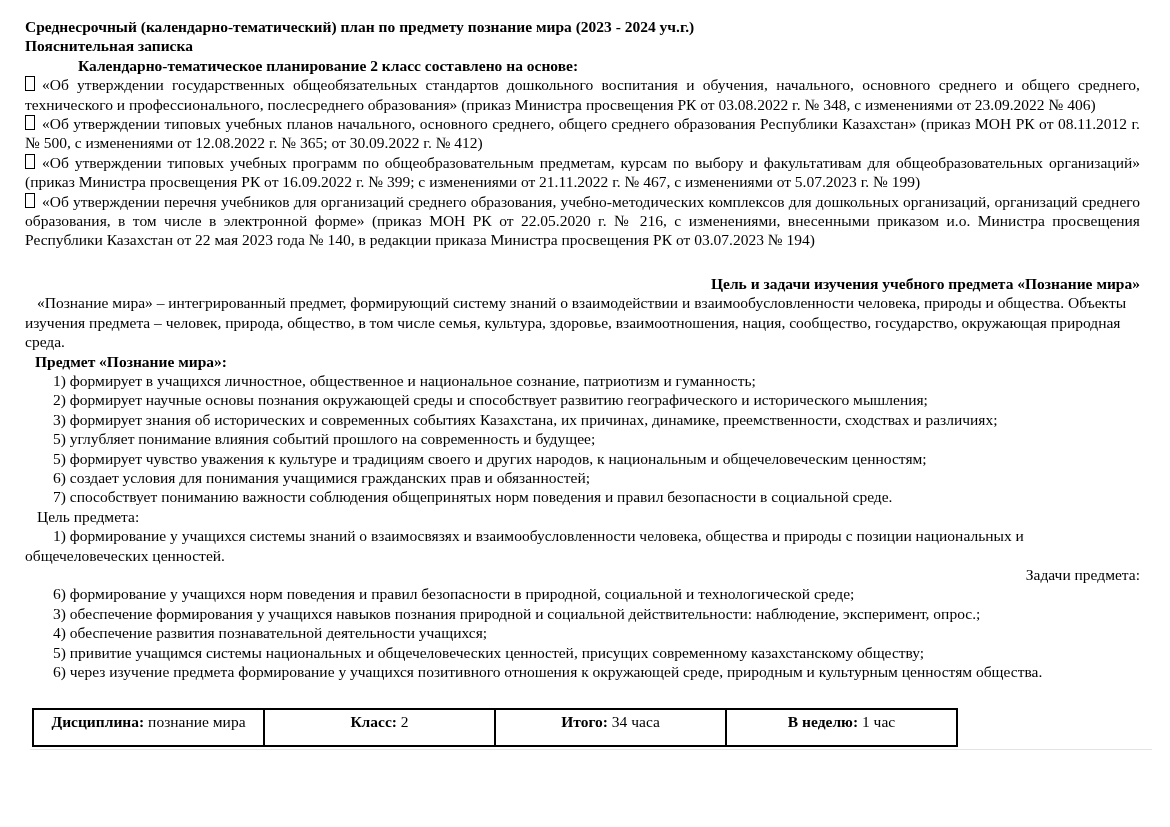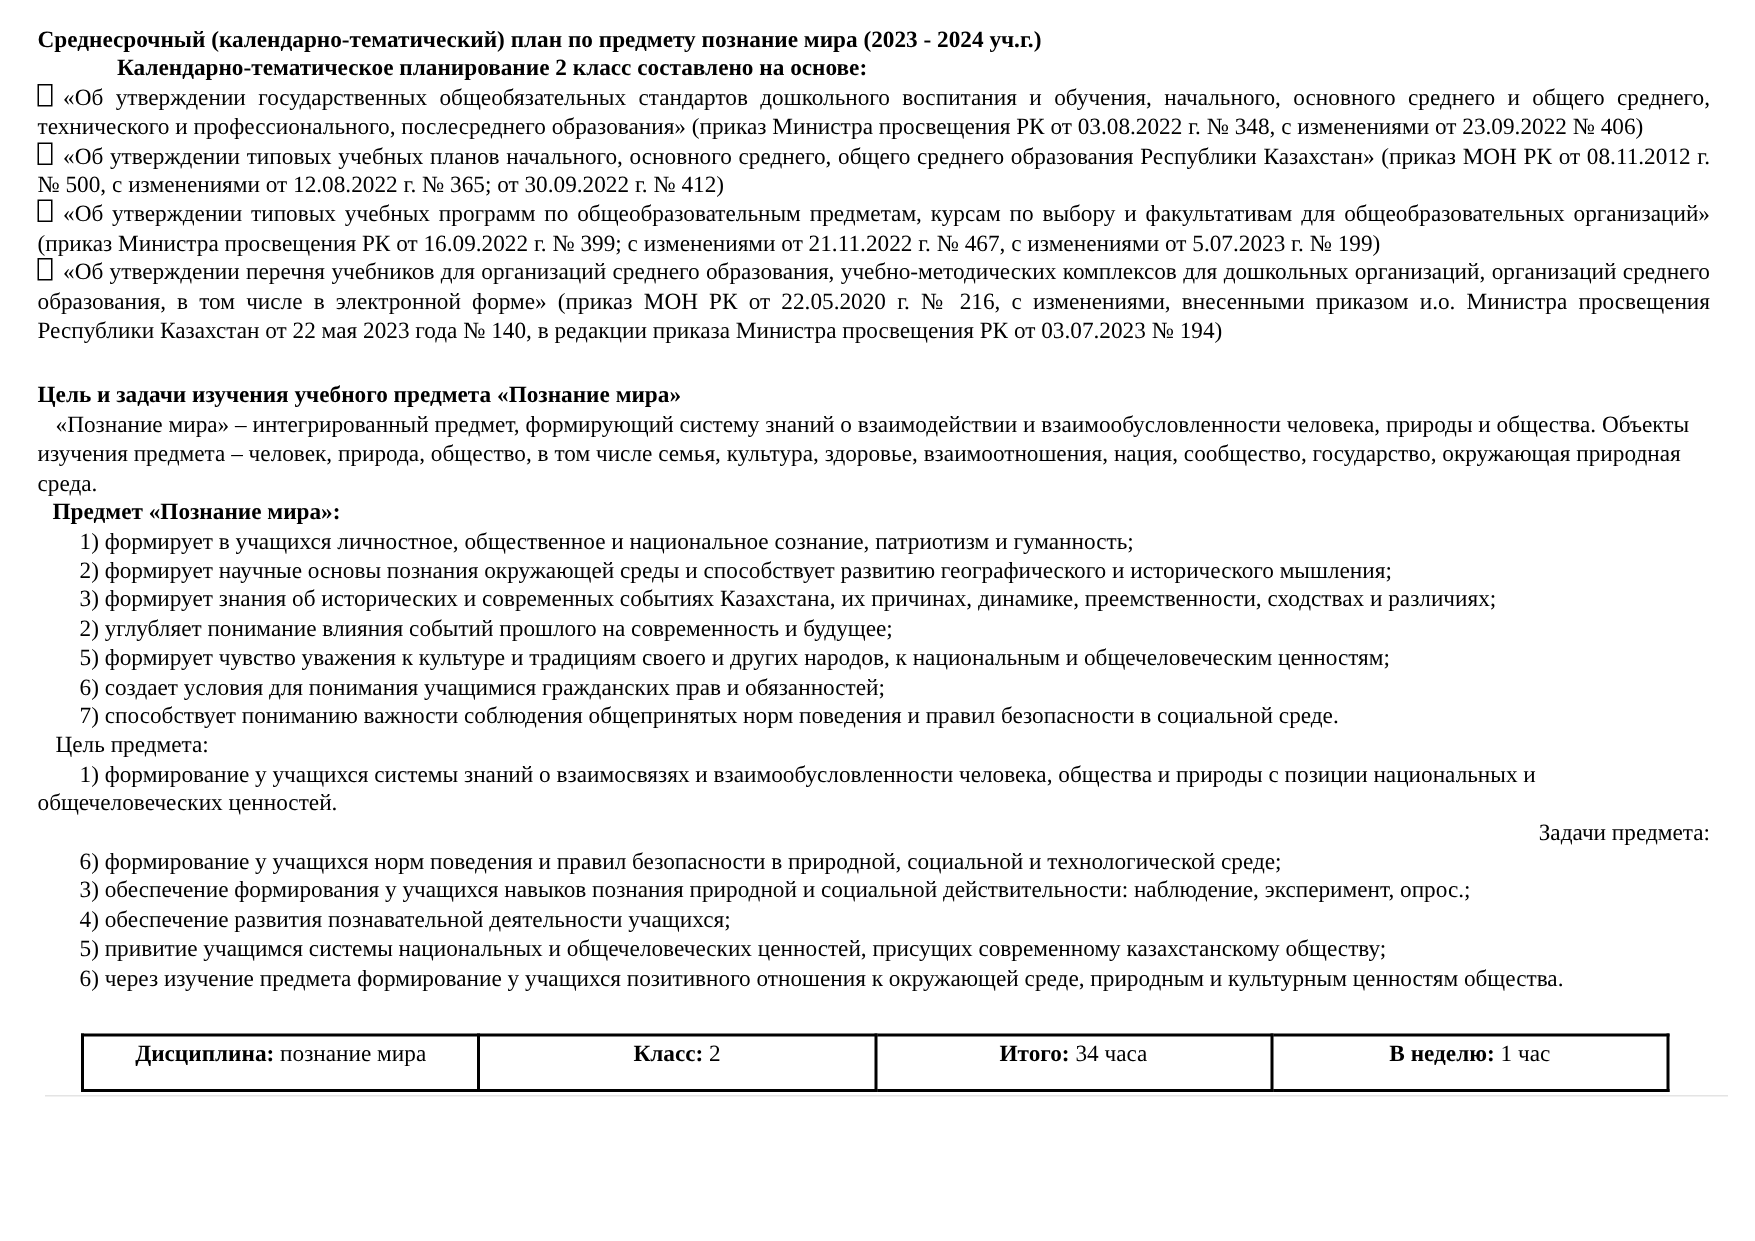--- a/index.html
+++ b/index.html
@@ -25,39 +25,39 @@
     margin: 0;
     padding: 0;
     font-size: 15.5px;
     line-height: 19.4px;
     font-weight: normal;
   }
   .center { }
   .bold { font-weight: bold; }
   .justify { text-align: justify; }
   .basis-heading { font-weight: bold; text-indent: 53px; }
-  .goals-heading { margin-top: 24px; font-weight: bold; text-align: left; }
+  .goals-heading { margin-top: 24px; font-weight: bold; text-align: right; }
   .intro { text-indent: 12px; }
   .lead-subject { text-indent: 10px; font-weight: bold; }
   .lead-goal { text-indent: 12px; }
   .lead-tasks { text-indent: 8px; text-align: right; }
   .list-item { text-indent: 28px; }
   .tofu {
     display: inline-block;
     width: 8px;
     height: 13px;
     border: 1.2px solid #000;
     margin-right: 7px;
     vertical-align: -1px;
   }
   table.summary {
     border-collapse: collapse;
     margin-top: 27px;
-    margin-left: 29px;
-    width: 1059px;
+    margin-left: 7px;
+    width: 926px;
     table-layout: fixed;
   }
   table.summary td {
     border: 2px solid #000;
     width: 25%;
     height: 33px;
     vertical-align: top;
     text-align: center;
     padding: 2px 4px 0 4px;
     font-size: 15.5px;
@@ -70,37 +70,38 @@
     border-top: 1px solid #e4e4e4;
     height: 0;
   }
 </style>
 </head>
 <body>
 
 <div class="page">
 
   <h1 class="center bold">Среднесрочный (календарно-тематический) план по предмету познание мира (2023 - 2024 уч.г.)</h1>
+  <h2 class="center bold">Пояснительная записка</h2>
 
   <p class="basis-heading">Календарно-тематическое планирование 2 класс составлено на основе:</p>
 
   <p class="justify"><span class="tofu"></span><span>«Об утверждении государственных общеобязательных стандартов дошкольного воспитания и обучения, начального, основного среднего и общего среднего, технического и профессионального, послесреднего образования» (приказ Министра просвещения РК от 03.08.2022 г. № 348, с изменениями от 23.09.2022 № 406)</span></p>
   <p class="justify"><span class="tofu"></span><span>«Об утверждении типовых учебных планов начального, основного среднего, общего среднего образования Республики Казахстан» (приказ МОН РК от 08.11.2012 г. № 500, с изменениями от 12.08.2022 г. № 365; от 30.09.2022 г. № 412)</span></p>
   <p class="justify"><span class="tofu"></span><span>«Об утверждении типовых учебных программ по общеобразовательным предметам, курсам по выбору и факультативам для общеобразовательных организаций» (приказ Министра просвещения РК от 16.09.2022 г. № 399; с изменениями от 21.11.2022 г. № 467, с изменениями от 5.07.2023 г. № 199)</span></p>
   <p class="justify"><span class="tofu"></span><span>«Об утверждении перечня учебников для организаций среднего образования, учебно-методических комплексов для дошкольных организаций, организаций среднего образования, в том числе в электронной форме» (приказ МОН РК от 22.05.2020 г. № 216, с изменениями, внесенными приказом и.о. Министра просвещения Республики Казахстан от 22 мая 2023 года № 140, в редакции приказа Министра просвещения РК от 03.07.2023 № 194)</span></p>
 
   <h3 class="goals-heading">Цель и задачи изучения учебного предмета «Познание мира»</h3>
 
   <p class="intro">«Познание мира» – интегрированный предмет, формирующий систему знаний о взаимодействии и взаимообусловленности человека, природы и общества. Объекты изучения предмета – человек, природа, общество, в том числе семья, культура, здоровье, взаимоотношения, нация, сообщество, государство, окружающая природная среда.</p>
 
   <p class="lead-subject">Предмет «Познание мира»:</p>
   <p class="list-item">1) формирует в учащихся личностное, общественное и национальное сознание, патриотизм и гуманность;</p>
   <p class="list-item">2) формирует научные основы познания окружающей среды и способствует развитию географического и исторического мышления;</p>
   <p class="list-item">3) формирует знания об исторических и современных событиях Казахстана, их причинах, динамике, преемственности, сходствах и различиях;</p>
-  <p class="list-item">2) углубляет понимание влияния событий прошлого на современность и будущее;</p>
+  <p class="list-item">5) углубляет понимание влияния событий прошлого на современность и будущее;</p>
   <p class="list-item">5) формирует чувство уважения к культуре и традициям своего и других народов, к национальным и общечеловеческим ценностям;</p>
   <p class="list-item">6) создает условия для понимания учащимися гражданских прав и обязанностей;</p>
   <p class="list-item">7) способствует пониманию важности соблюдения общепринятых норм поведения и правил безопасности в социальной среде.</p>
 
   <p class="lead-goal">Цель предмета:</p>
   <p class="list-item">1) формирование у учащихся системы знаний о взаимосвязях и взаимообусловленности человека, общества и природы с позиции национальных и общечеловеческих ценностей.</p>
 
   <p class="lead-tasks">Задачи предмета:</p>
   <p class="list-item">6) формирование у учащихся норм поведения и правил безопасности в природной, социальной и технологической среде;</p>
   <p class="list-item">3) обеспечение формирования у учащихся навыков познания природной и социальной действительности: наблюдение, эксперимент, опрос.;</p>

